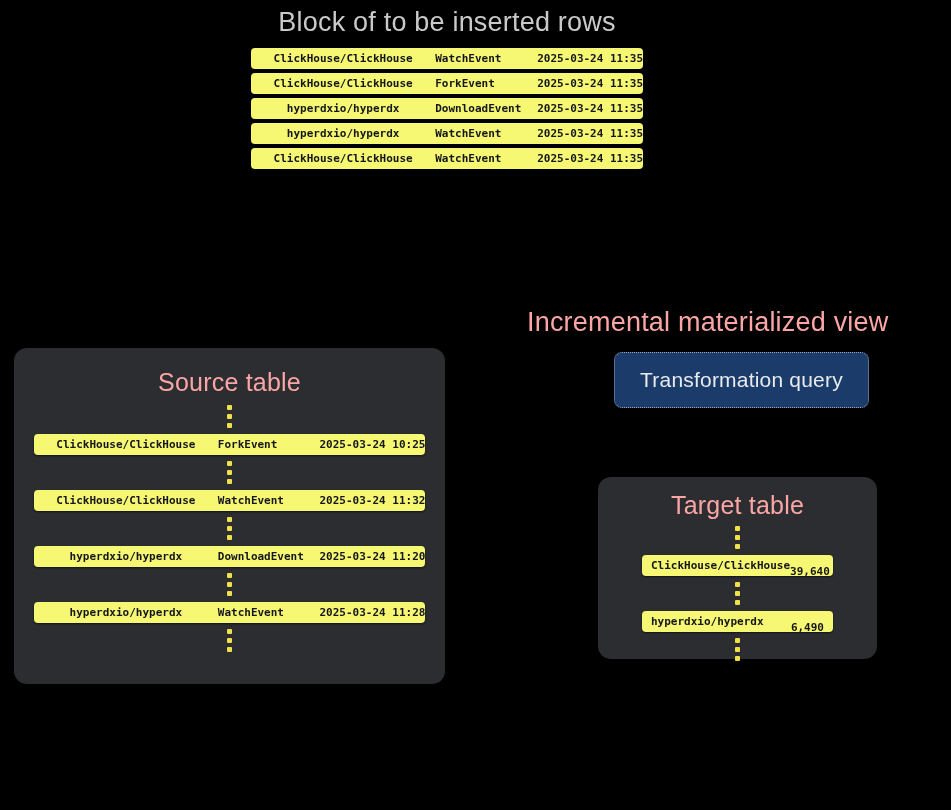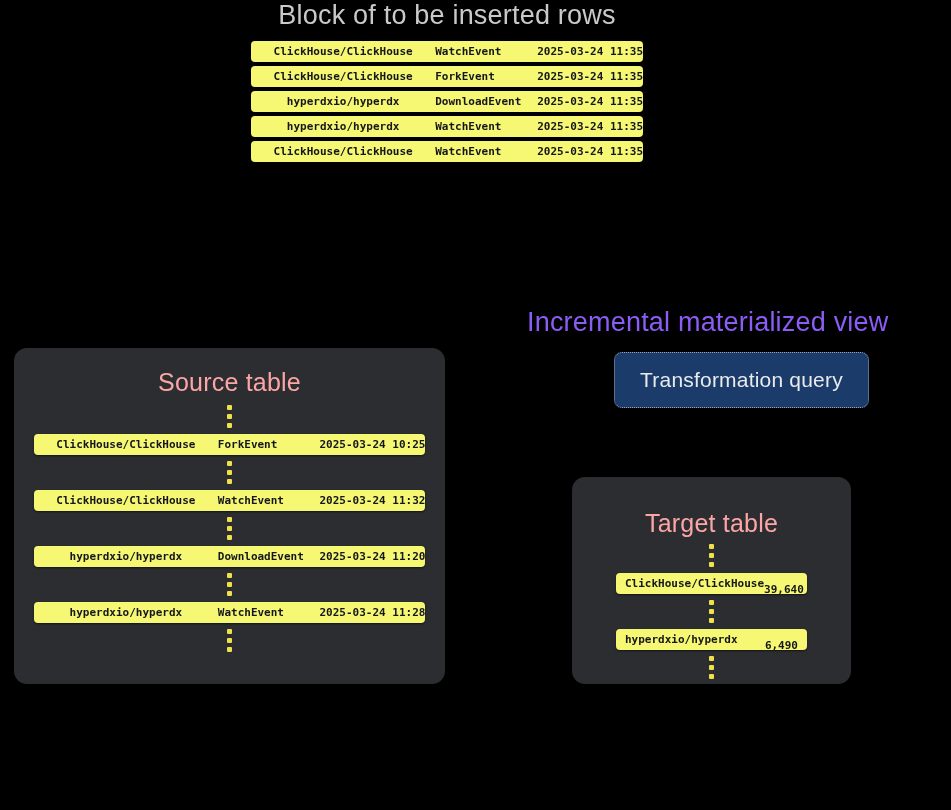--- a/index.html
+++ b/index.html
@@ -13,21 +13,21 @@
 
   body {
     position: relative;
     font-family: "Liberation Sans", sans-serif;
     -webkit-font-smoothing: antialiased;
   }
 
   
   .heading {
     position: absolute;
-    color: #8b5cf6;
+    color: #fca5a5;
     font-size: 27px;
     font-weight: 400;
     white-space: nowrap;
     letter-spacing: 0.2px;
   }
 
   .panel-title {
     color: #fca5a5;
     font-size: 25px;
     font-weight: 400;
@@ -54,21 +54,21 @@
   }
 
   .row .c-repo   { flex: 0 0 47%; text-align: center; }
   .row .c-event  { flex: 0 0 26%; }
   .row .c-time   { flex: 0 0 21%; text-align: center; }
 
   
   #top-block {
     position: absolute;
     left: 251px;
-    top: 0px;
+    top: 7px;
     width: 392px;
   }
   #top-block .heading-static {
     color: #c9c9c9;
     font-size: 27px;
     text-align: center;
     white-space: nowrap;
     margin-bottom: 10px;
     letter-spacing: 0.2px;
   }
@@ -83,25 +83,25 @@
 
   #source-panel {
     left: 14px;
     top: 348px;
     width: 431px;
     height: 336px;
     padding-top: 20px;
   }
 
   #target-panel {
-    left: 572px;
+    left: 598px;
     top: 477px;
     width: 279px;
-    height: 207px;
-    padding-top: 32px;
+    height: 182px;
+    padding-top: 14px;
   }
 
   
   .dots {
     display: flex;
     flex-direction: column;
     align-items: center;
     gap: 4px;
     padding: 6px 0;
   }

